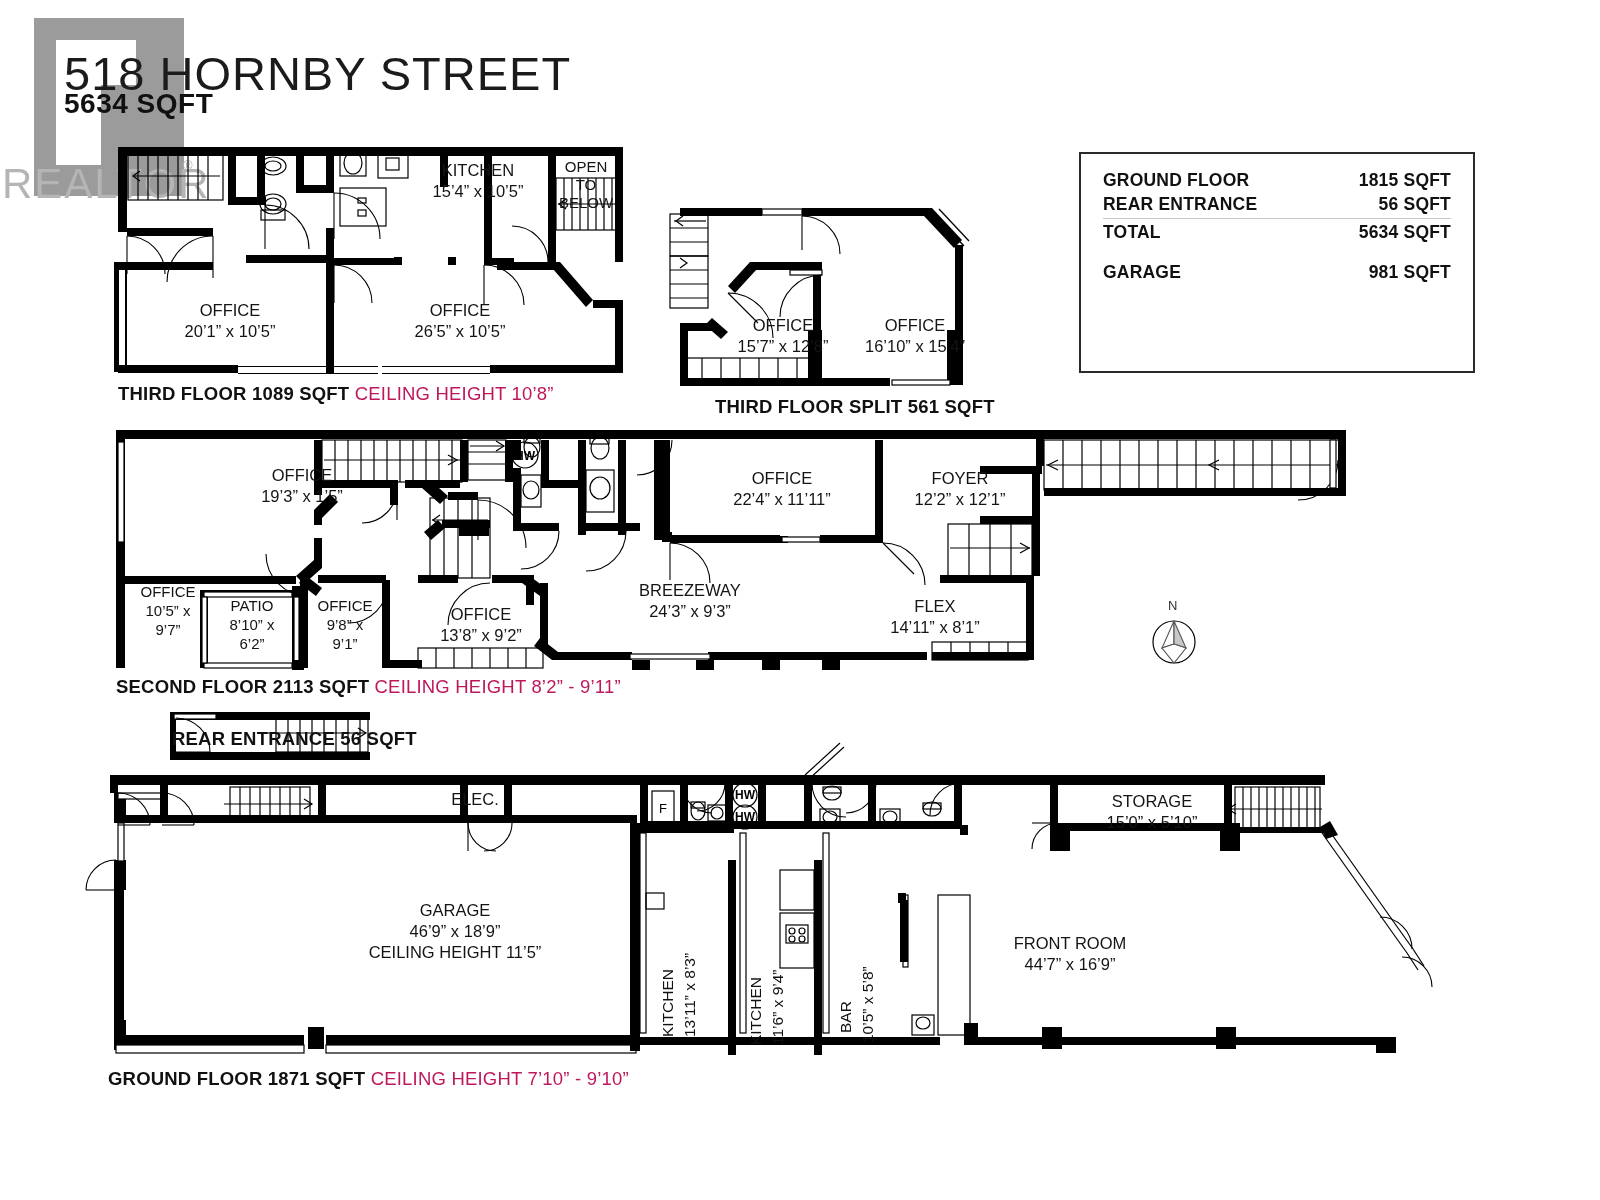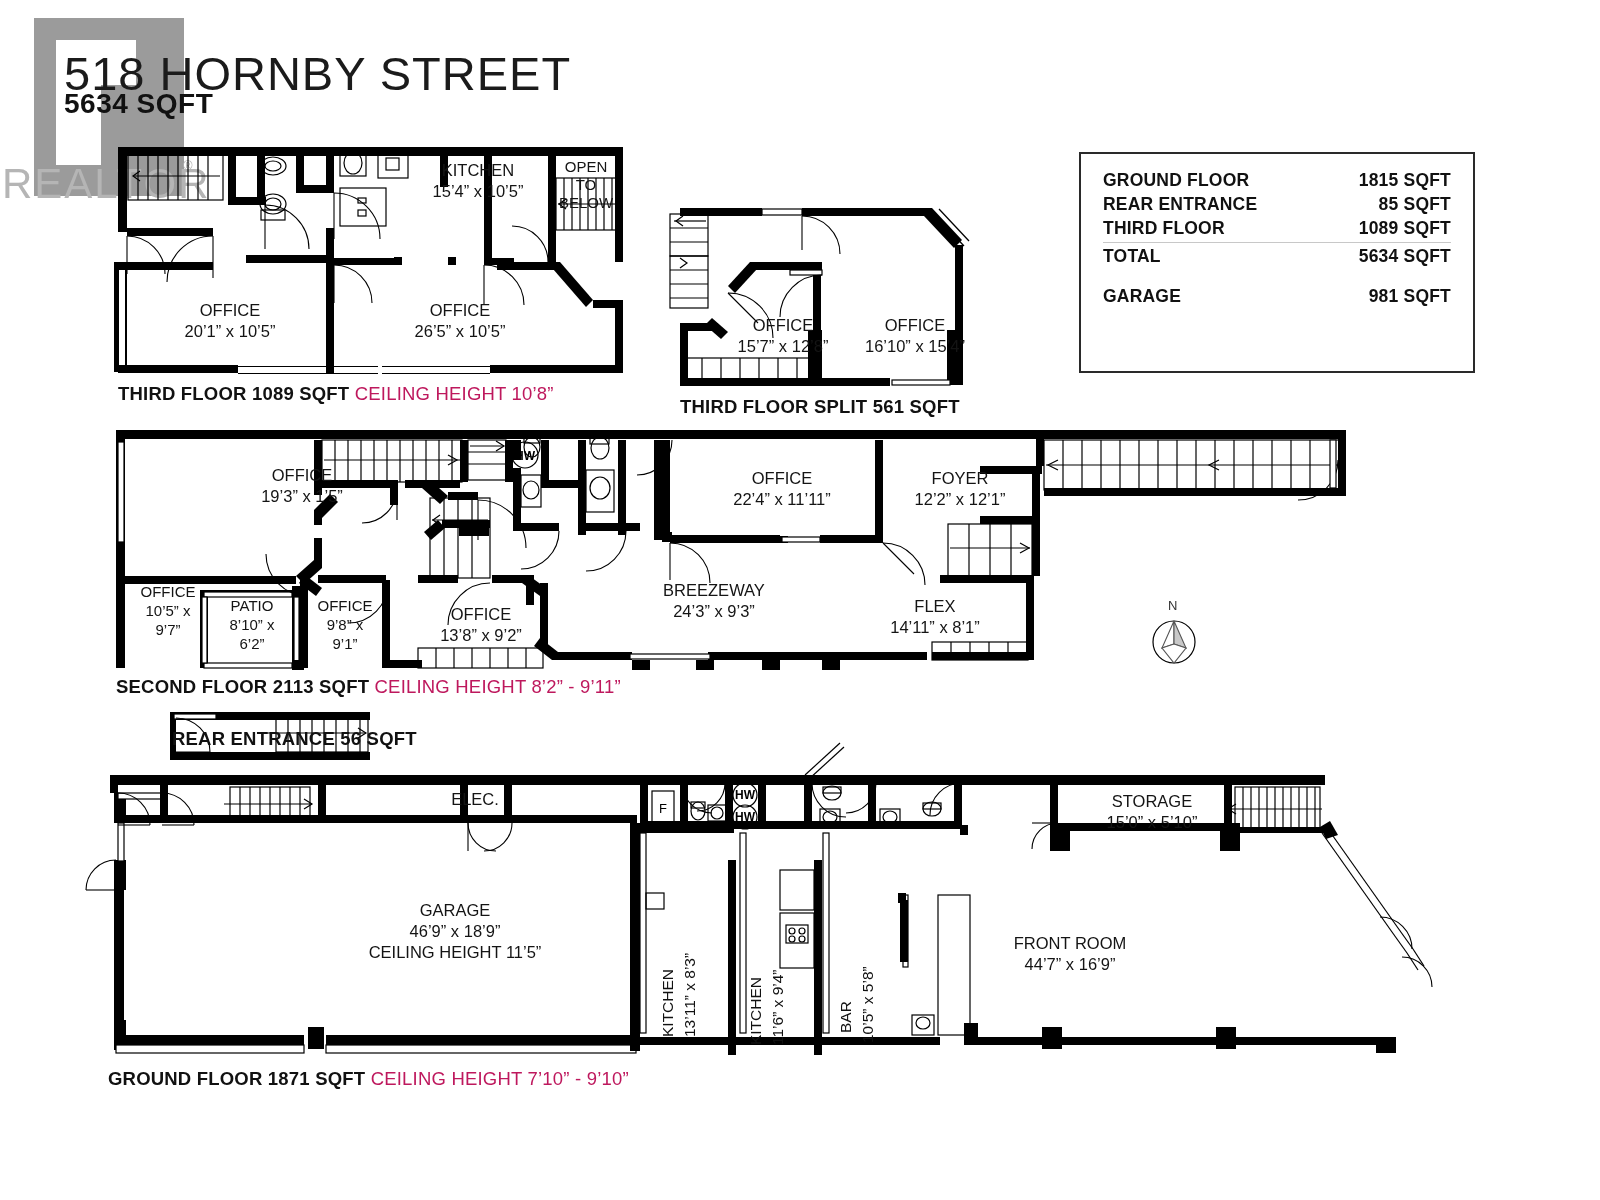--- a/index.html
+++ b/index.html
@@ -70,25 +70,21 @@
 <div class="abs" id="title-sqft">5634 SQFT</div>
 
 <div class="abs" id="legend">
   <div class="rows">
     <div class="lg-row">
         <span>GROUND FLOOR</span>
         <span class="v">1815 SQFT</span>
       </div>
     <div class="lg-row">
         <span>REAR ENTRANCE</span>
-        <span class="v">85 SQFT</span>
-      </div>
-    <div class="lg-row">
-        <span>THIRD FLOOR</span>
-        <span class="v">1089 SQFT</span>
+        <span class="v">56 SQFT</span>
       </div>
     <div class="lg-sep"></div>
     <div class="lg-row">
         <span>TOTAL</span>
         <span class="v">5634 SQFT</span>
       </div>
     <div class="lg-gap"></div>
     <div class="lg-row">
         <span>GARAGE</span>
         <span class="v">981 SQFT</span>
@@ -300,21 +296,21 @@
   </svg>
   <div class="room-label" style="left:68px;top:125px;width:130px;">
     <span class="nm">OFFICE</span>
     <span class="dim">15’7” x 12’8”</span>
   </div>
   <div class="room-label" style="left:195px;top:125px;width:140px;">
     <span class="nm">OFFICE</span>
     <span class="dim">16’10” x 15’4”</span>
   </div>
 </div>
-<div class="caption" style="left:680px;top:396px;text-align:right;">
+<div class="caption" style="left:715px;top:396px;text-align:right;">
   <b>THIRD FLOOR SPLIT 561 SQFT</b>
   <span class="ch"></span>
 </div>
 
 <div class="abs" style="left:100px;top:420px;width:1260px;height:250px;">
   <svg style="left:0;top:0;width:1260px;height:250px;">
 
     <rect x="16" y="10" width="500" height="9" fill="#000"></rect>
     <rect x="516" y="10" width="420" height="9" fill="#000"></rect>
 
@@ -546,21 +542,21 @@
     <span class="dim">13’8” x 9’2”</span>
   </div>
   <div class="room-label" style="left:612px;top:48px;width:140px;">
     <span class="nm">OFFICE</span>
     <span class="dim">22’4” x 11’11”</span>
   </div>
   <div class="room-label" style="left:790px;top:48px;width:140px;">
     <span class="nm">FOYER</span>
     <span class="dim">12’2” x 12’1”</span>
   </div>
-  <div class="room-label" style="left:524px;top:160px;width:180px;">
+  <div class="room-label" style="left:500px;top:160px;width:180px;">
     <span class="nm">BREEZEWAY</span>
     <span class="dim">24’3” x 9’3”</span>
   </div>
   <div class="room-label" style="left:760px;top:176px;width:150px;">
     <span class="nm">FLEX</span>
     <span class="dim">14’11” x 8’1”</span>
   </div>
 </div>
 <div class="caption" style="left:116px;top:676px;">
   <b>SECOND FLOOR 2113 SQFT</b>

